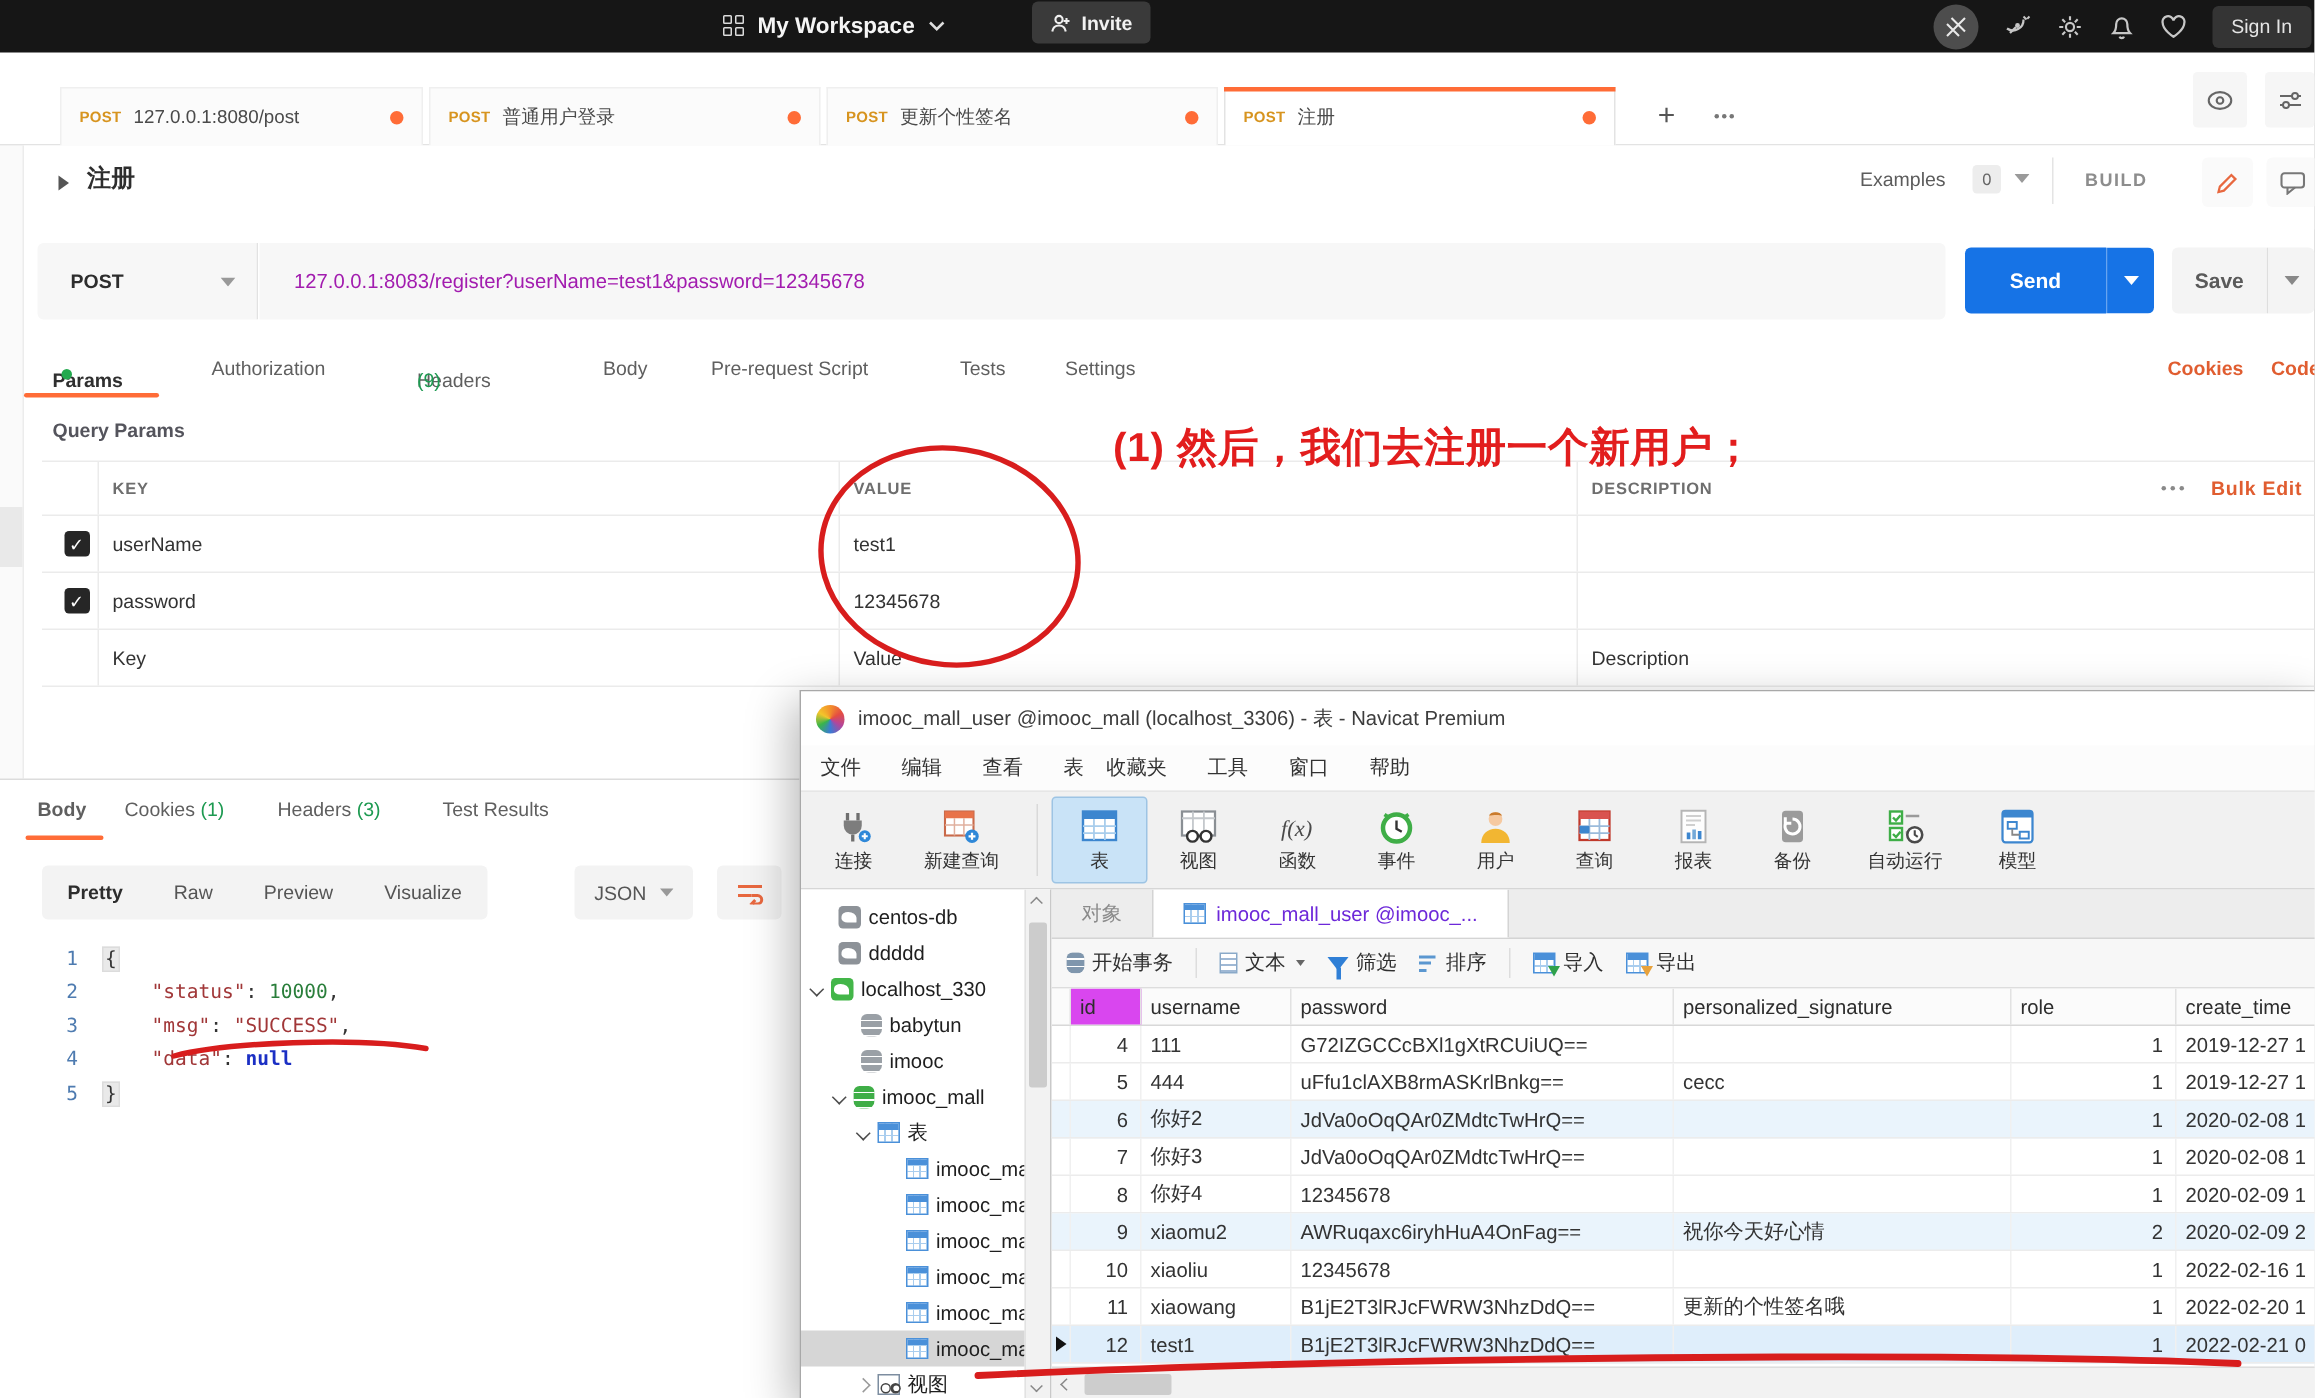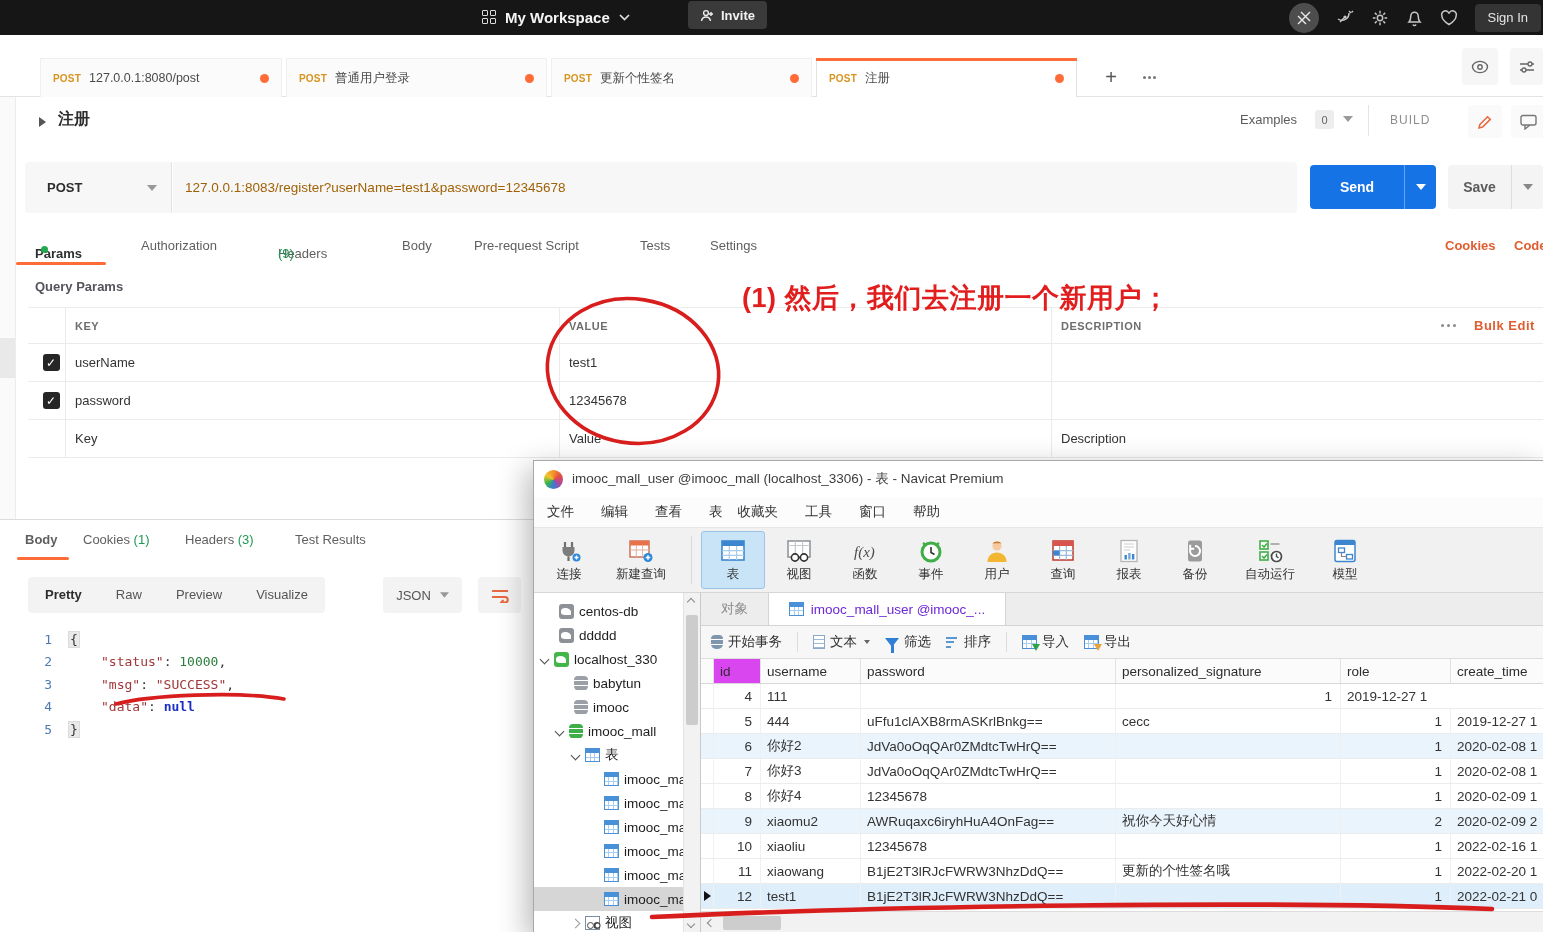--- a/index.html
+++ b/index.html
@@ -49,32 +49,32 @@
   
   .reqtitle{position:absolute;top:97px;left:16px;right:0;height:56px;background:#fff}
   .caret-r{position:absolute;left:23px;top:20px;width:0;height:0;border-left:7px solid #555;
            border-top:5px solid transparent;border-bottom:5px solid transparent}
   .rq-name{position:absolute;left:42px;top:12px;font-size:16px;font-weight:600;color:#2d2d2d}
   .ex-lab{position:absolute;left:1224px;top:15px;font-size:13px;color:#5c5c5c}
   .ex-badge{position:absolute;left:1299px;top:13px;width:19px;height:19px;background:#ededed;border-radius:3px;
             font-size:11px;color:#666;display:flex;align-items:center;justify-content:center}
   .ex-chev{position:absolute;left:1327px;top:19px}
   .vdiv{position:absolute;left:1352px;top:8px;width:1px;height:31px;background:#e4e4e4}
-  .build{position:absolute;left:1374px;top:16px;font-size:12px;font-weight:400;letter-spacing:1px;color:#8d8d8d}
+  .build{position:absolute;left:1374px;top:16px;font-size:12px;font-weight:700;letter-spacing:1px;color:#8d8d8d}
   .iconbox{position:absolute;top:8px;width:34px;height:33px;border-radius:4px;background:#fafafa;
            display:flex;align-items:center;justify-content:center;cursor:pointer}
 
   
   .urlrow{position:absolute;top:161px;left:0;right:0;height:54px}
   .method{position:absolute;left:25px;top:1px;width:147px;height:51px;background:#f7f7f7;border-radius:4px 0 0 4px;
           border-right:1px solid #e2e2e2;display:flex;align-items:center;cursor:pointer}
   .method b{padding-left:22px;font-size:13px;color:#2d2d2d}
   .method .mc{margin-left:auto;margin-right:14px}
   .urlfield{position:absolute;left:173px;top:1px;width:1124px;height:51px;background:#f7f7f7;border-radius:0 4px 4px 0;
-          display:flex;align-items:center;padding-left:12px;font-size:13.5px;color:#a16207;cursor:text}
+          display:flex;align-items:center;padding-left:23px;font-size:13.5px;color:#a21caf;cursor:text}
   .send{position:absolute;left:1310px;top:4px;width:94px;height:44px;background:#1673e6;border:none;
         border-radius:4px 0 0 4px;color:#fff;font-weight:700;font-size:14px;cursor:pointer}
   .sendc{position:absolute;left:1404px;top:4px;width:32px;height:44px;background:#1673e6;border:none;
         border-left:1px solid rgba(255,255,255,.35);border-radius:0 4px 4px 0;cursor:pointer}
   .save{position:absolute;left:1448px;top:4px;width:63px;height:44px;background:#f4f4f4;border:none;
         color:#5a5a5a;font-weight:700;font-size:14px;border-radius:4px 0 0 4px;cursor:pointer}
   .savec{position:absolute;left:1511px;top:4px;width:32px;height:44px;background:#f4f4f4;border:none;
         border-left:1px solid #dedede;border-radius:0 4px 4px 0;cursor:pointer}
 
   
@@ -748,20 +748,21 @@
             <div class="cl">username</div>
             <div class="cl">password</div>
             <div class="cl">personalized_signature</div>
             <div class="cl">role</div>
             <div class="cl" style="border-right:none">create_time</div>
           </div>
           <div class="nrow">
             <div></div>
               <div class="cr">4</div>
               <div class="cl">111</div>
+              <div class="cl">G72IZGCCcBXl1gXtRCUiUQ==</div>
               <div class="cl"></div>
               <div class="cr">1</div>
               <div class="cl" style="border-right:none">2019-12-27 1</div>
           </div>
           <div class="nrow">
             <div></div>
               <div class="cr">5</div>
               <div class="cl">444</div>
               <div class="cl">uFfu1clAXB8rmASKrlBnkg==</div>
               <div class="cl">cecc</div>

